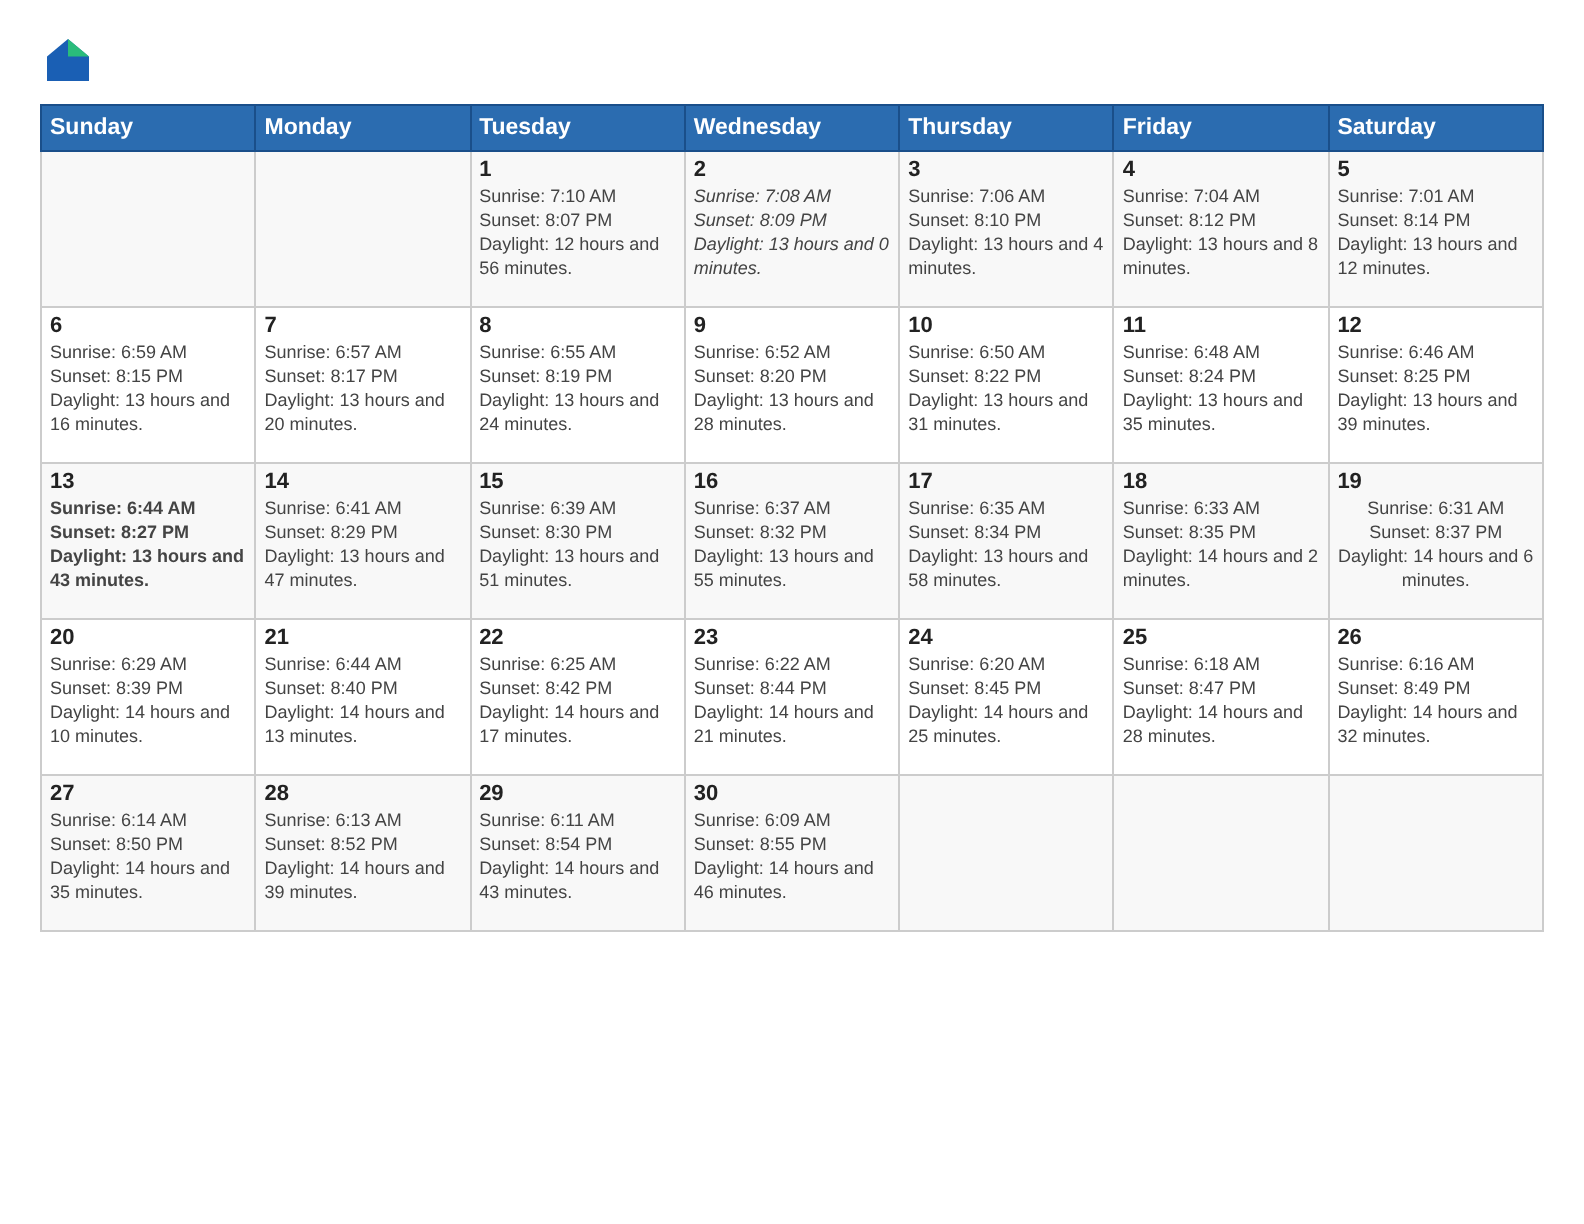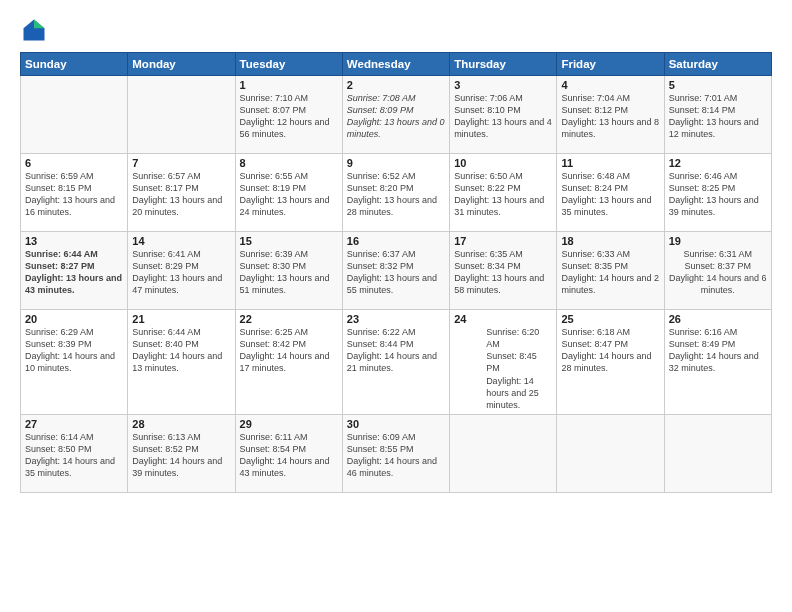--- a/index.html
+++ b/index.html
@@ -281,21 +281,21 @@
 Daylight: 14 hours and 17 minutes.</div>
           </td>
           <td>
             <span class="day-num">23</span>
             <div class="day-info" style="white-space: pre-line;">Sunrise: 6:22 AM
 Sunset: 8:44 PM
 Daylight: 14 hours and 21 minutes.</div>
           </td>
           <td>
             <span class="day-num">24</span>
-            <div class="day-info" style="white-space: pre-line; margin-left: 32px;">Sunrise: 6:20 AM
+            <div class="day-info" style="white-space: pre-line;">Sunrise: 6:20 AM
 Sunset: 8:45 PM
 Daylight: 14 hours and 25 minutes.</div>
           </td>
           <td>
             <span class="day-num">25</span>
             <div class="day-info" style="white-space: pre-line;">Sunrise: 6:18 AM
 Sunset: 8:47 PM
 Daylight: 14 hours and 28 minutes.</div>
           </td>
           <td>

